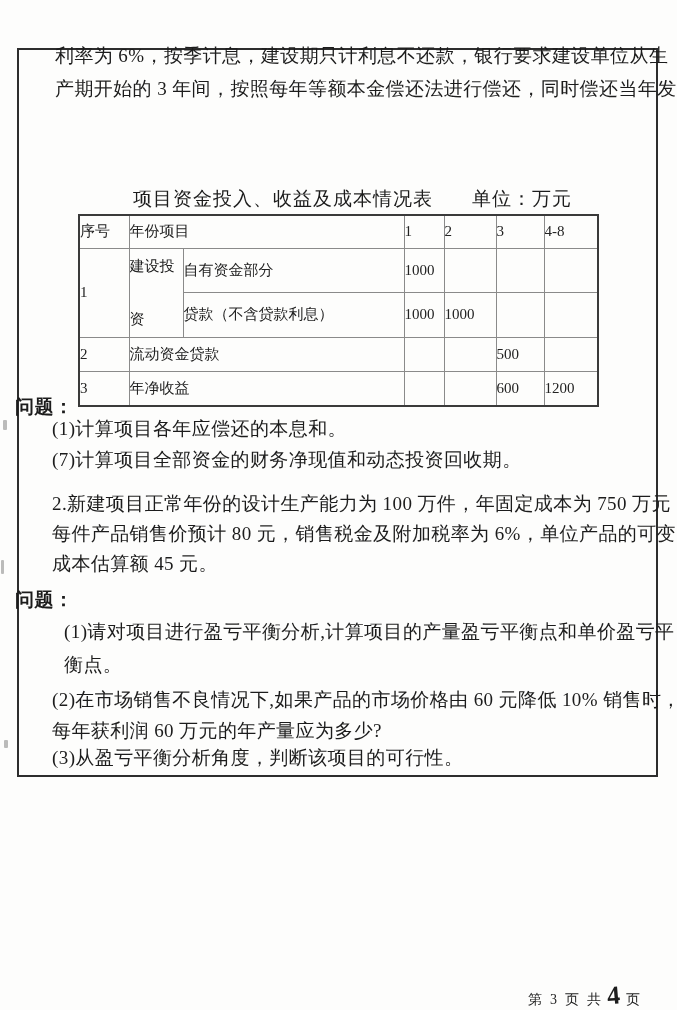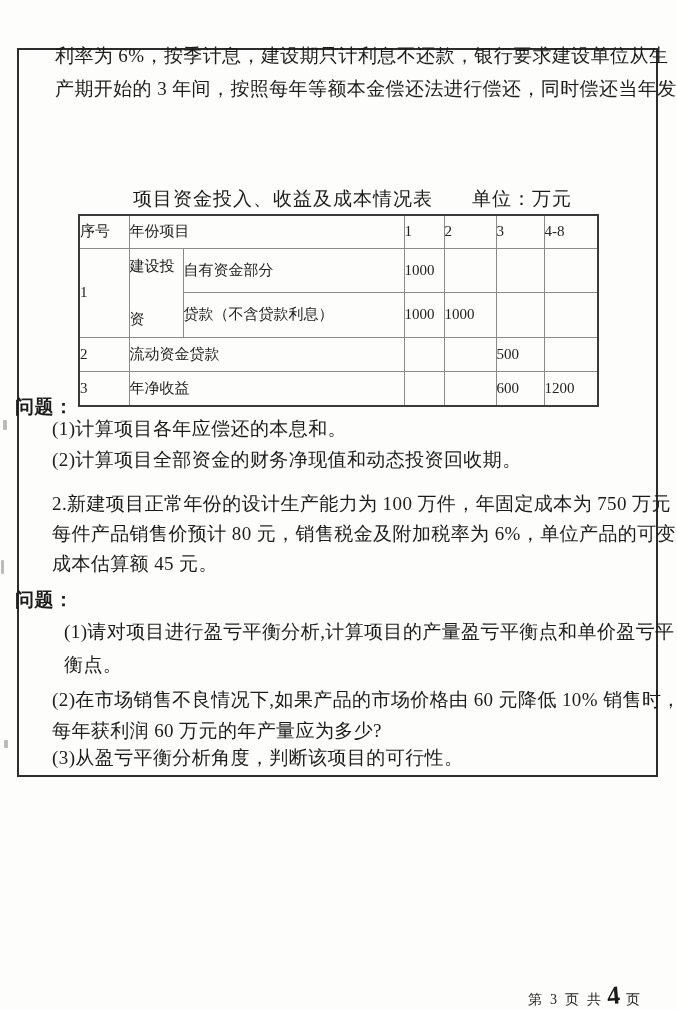--- a/index.html
+++ b/index.html
@@ -139,21 +139,21 @@
       <td></td>
       <td>600</td>
       <td>1200</td>
     </tr>
   </tbody>
 </table>
 
 <div class="q-label" style="top:394px">问题：</div>
 <div class="q-lines q1-lines">
   <div class="line">(1)计算项目各年应偿还的本息和。</div>
-  <div class="line">(2)计算项目全部资金的财务净现值和动态投资回收期。</div>
+  <div class="line">(7)计算项目全部资金的财务净现值和动态投资回收期。</div>
 </div>
 
 <div class="para2">
   <div class="line">2.新建项目正常年份的设计生产能力为 100 万件，年固定成本为 750 万元，</div>
   <div class="line">每件产品销售价预计 80 元，销售税金及附加税率为 6%，单位产品的可变</div>
   <div class="line">成本估算额 45 元。</div>
 </div>
 
 <div class="q-label" style="top:587px">问题：</div>
 <div class="q-lines q2-item1">

